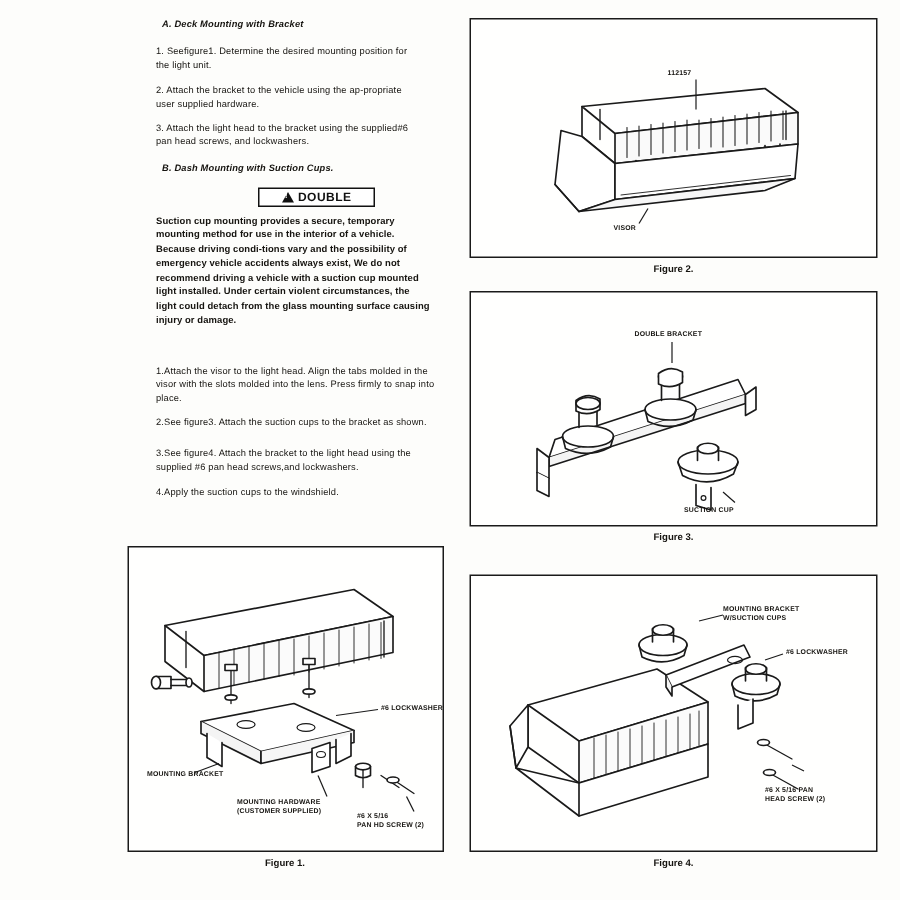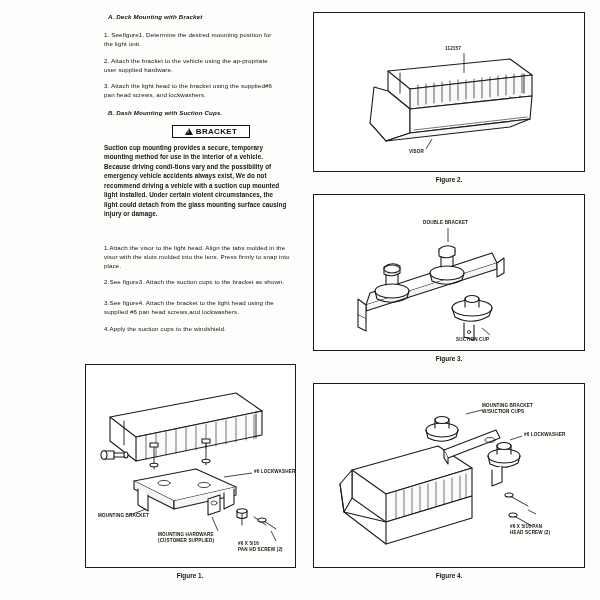--- a/index.html
+++ b/index.html
@@ -114,21 +114,21 @@
   <div class="txt" style="left:104px; top:31px; width:178px;">1.   Seefigure1.   Determine the desired mounting position for the light unit.</div>
 
   <div class="txt" style="left:104px; top:57px; width:178px;">2.   Attach the bracket to the vehicle using the ap-propriate user supplied hardware.</div>
 
   <div class="txt" style="left:104px; top:82px; width:180px;">3.   Attach the light head to the bracket using the supplied#6 pan head screws, and lockwashers.</div>
 
   <div class="txt b i" style="left:108px; top:109px; width:190px;">B.   Dash Mounting with Suction Cups.</div>
 
   <div class="warnbox" style="left:172px; top:125px; width:78px; height:13px;">
     <span class="warn-tri"></span>
-    <span class="warn-label">BRACKET</span>
+    <span class="warn-label">DOUBLE</span>
   </div>
 
   <div class="txt bold-blk" style="left:104px; top:143px; width:184px;">Suction cup mounting provides a secure, temporary mounting method for use in the interior of a vehicle. Because driving condi-tions vary and the possibility of emergency vehicle accidents always exist, We do not recommend driving a vehicle with a suction cup mounted light installed.  Under certain violent circumstances, the light could detach from the glass mounting surface causing injury or  damage.</div>
 
   <div class="txt" style="left:104px; top:244px; width:186px;">1.Attach the visor to the light head. Align the tabs molded in the visor with the slots molded into the lens. Press firmly to snap into place.</div>
 
   <div class="txt" style="left:104px; top:278px; width:186px;">2.See figure3.   Attach the suction cups to the bracket as shown.</div>
 
   <div class="txt" style="left:104px; top:299px; width:190px;">3.See figure4.   Attach the bracket to the light  head using the supplied #6 pan head screws,and lockwashers.</div>
 

